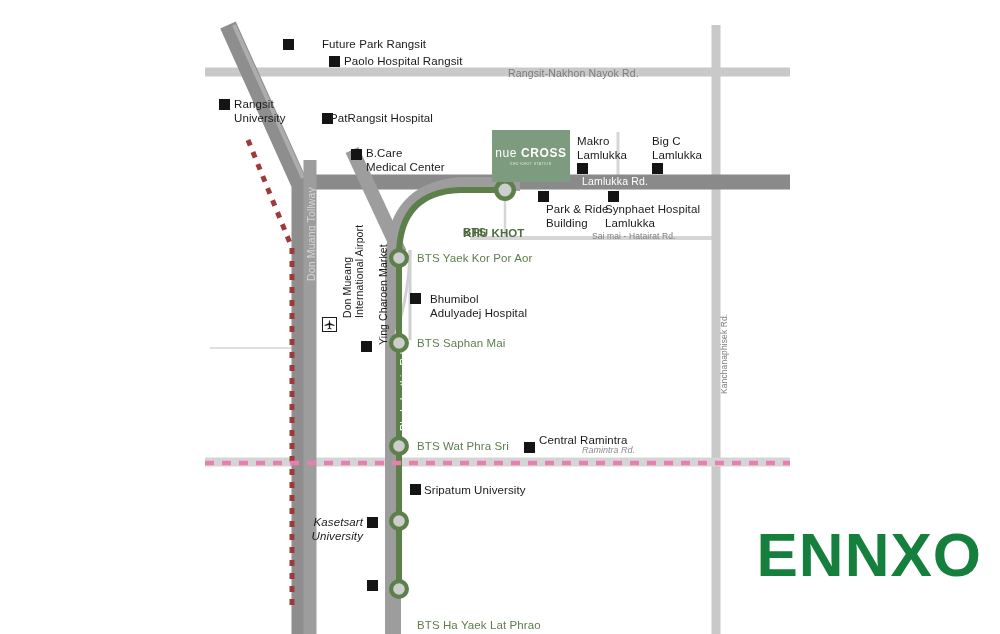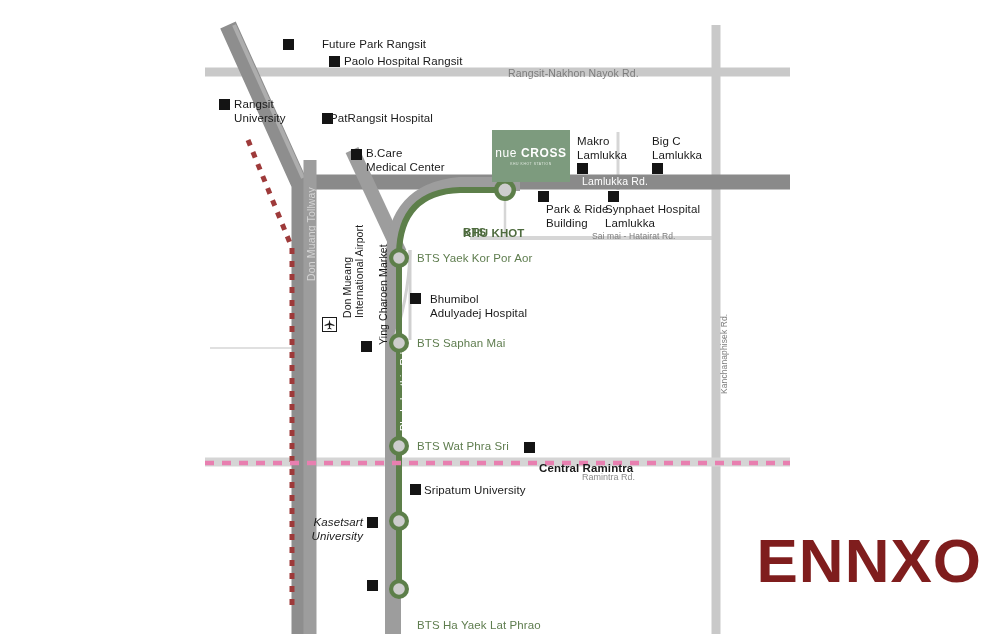--- a/index.html
+++ b/index.html
@@ -111,24 +111,24 @@
     left:322px;top:317px;
     width:15px;height:15px;
     border:1px solid #1a1a1a;
     box-sizing:border-box;
   }
   #airport-icon svg{display:block;}
 
   
   #watermark{
     position:absolute;
-    right:18px;bottom:42px;
+    right:18px;bottom:48px;
     font-size:62px;
     font-weight:700;
-    color:#7f1d1d;
+    color:#15803d;
     letter-spacing:1px;
     user-select:none;
     line-height:62px;
   }
 </style>
 </head>
 <body>
 
 <div id="map-root">
 
@@ -223,21 +223,21 @@
   <div class="road-label vert" style="left:316px;top:452px;">Vibhavadi Rangsit  Rd.</div>
 
   <div class="road-label vert" style="left:305px;top:281px;color:#d4d4d4;">Don Muang Tollway</div>
 
   <div class="road-label vert" style="left:398px;top:431px;">Phaholyothin Rd.</div>
 
   <div class="thin-road-label vert" style="left:719px;top:394px;">Kanchanaphisek Rd.</div>
 
   <div class="thin-road-label" style="left:556px;top:231px;margin-left:36px;">Sai mai - Hatairat Rd.</div>
 
-  <div class="pink-road-label" style="left:582px;top:472px;">Ramintra Rd.</div>
+  <div class="pink-road-label" style="left:582px;top:445px;font-style:italic;">Ramintra Rd.</div>
 
   <div class="lbl" style="left:341px;top:318px;transform-origin:0 0;transform:rotate(-90deg);font-size:10.5px;line-height:12px;">Don Mueang
 International Airport</div>
 
   <div class="lbl" style="left:377px;top:345px;transform-origin:0 0;transform:rotate(-90deg);font-size:10.5px;">Ying Charoen Market</div>
   <div class="poi-box" style="left:361px;top:341px;"></div>
 
   <div id="airport-icon">
     <svg viewBox="0 0 13 13" width="13" height="13" xmlns="http://www.w3.org/2000/svg">
       <path d="M6.5 1.4 L7.3 5.2 L11.4 7.0 L11.4 7.9 L7.3 6.9 L7.0 9.7 L8.5 10.8 L8.5 11.4 L6.5 10.8 L4.5 11.4 L4.5 10.8 L6.0 9.7 L5.7 6.9 L1.6 7.9 L1.6 7.0 L5.7 5.2 Z" fill="#1a1a1a"></path>
@@ -275,21 +275,21 @@
 
   <div class="poi-box" style="left:608px;top:191px;"></div>
   <div class="lbl" style="left:605px;top:203px;">Synphaet Hospital
 Lamlukka</div>
 
   <div class="poi-box" style="left:410px;top:293px;"></div>
   <div class="lbl" style="left:430px;top:293px;">Bhumibol
 Adulyadej Hospital</div>
 
   <div class="poi-box" style="left:524px;top:442px;"></div>
-  <div class="lbl" style="left:539px;top:462px;font-weight:bold;">Central Ramintra</div>
+  <div class="lbl" style="left:539px;top:434px;">Central Ramintra</div>
 
   <div class="poi-box" style="left:410px;top:484px;"></div>
   <div class="lbl" style="left:424px;top:484px;">Sripatum University</div>
 
   <div class="poi-box" style="left:367px;top:517px;"></div>
   <div class="lbl right" style="left:263px;top:516px;width:100px;font-style:italic;">Kasetsart
 University</div>
 
   <div class="poi-box" style="left:367px;top:580px;"></div>
 

